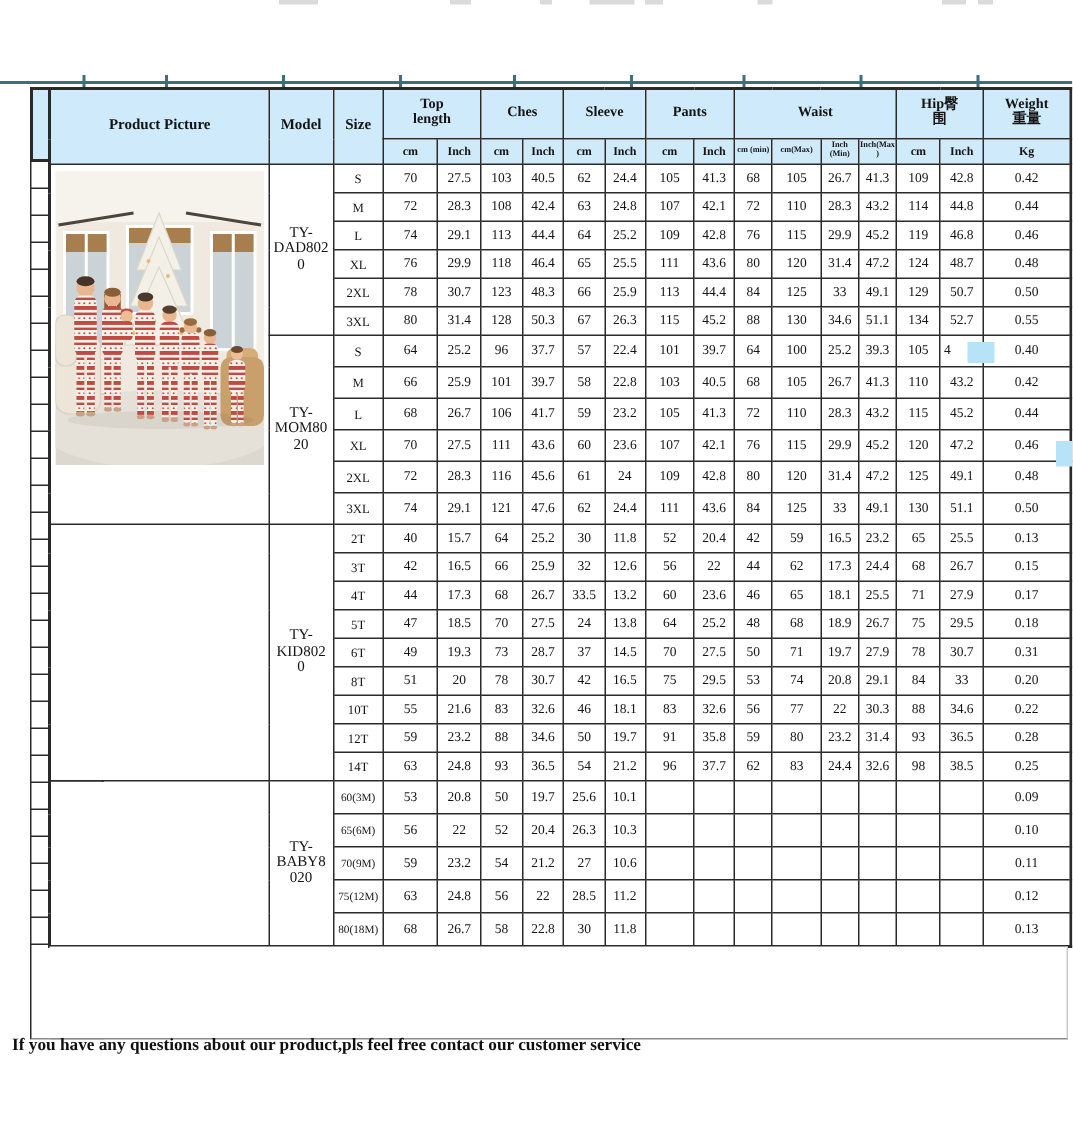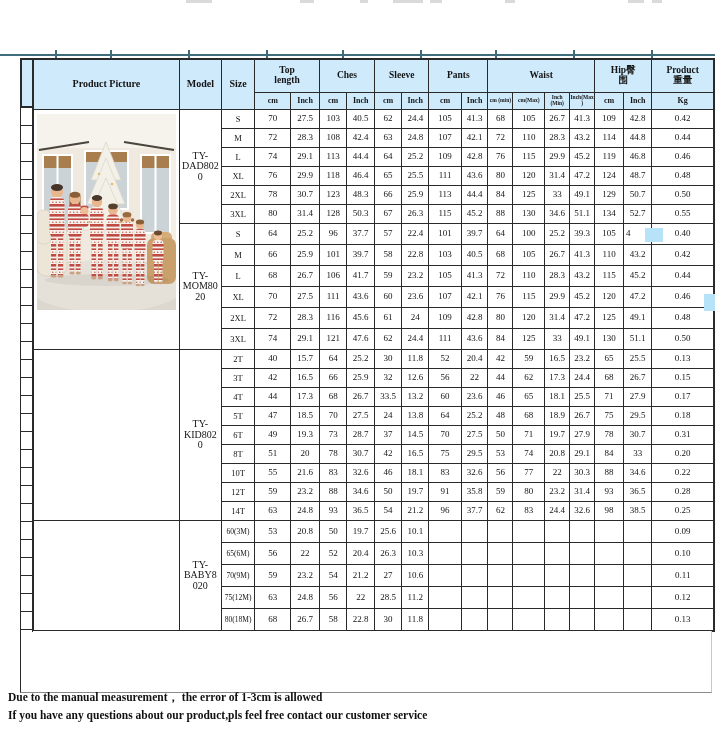--- a/index.html
+++ b/index.html
@@ -140,21 +140,21 @@
         <tr>
           <th class="h-main" rowspan="2">Product Picture</th>
           <th class="h-main" rowspan="2">Model</th>
           <th class="h-main" rowspan="2">Size</th>
           <th class="h-group" colspan="2">Top length</th>
           <th class="h-group" colspan="2">Ches</th>
           <th class="h-group" colspan="2">Sleeve</th>
           <th class="h-group" colspan="2">Pants</th>
           <th class="h-group" colspan="4">Waist</th>
           <th class="h-group" colspan="2">Hip臀围</th>
-          <th class="h-group" colspan="1">Product 重量</th>
+          <th class="h-group" colspan="1">Weight 重量</th>
         </tr>
         <tr>
           <th class="h-unit">cm</th>
           <th class="h-unit">Inch</th>
           <th class="h-unit">cm</th>
           <th class="h-unit">Inch</th>
           <th class="h-unit">cm</th>
           <th class="h-unit">Inch</th>
           <th class="h-unit">cm</th>
           <th class="h-unit">Inch</th>
@@ -777,17 +777,16 @@
         </tr>
       </tbody>
     </table>
 
   <div class="partial"></div>
 
   <div id="art1" class="hl-art" style="background: rgb(183, 227, 248);"></div>
   <div id="art2" class="hl-art" style="background: rgb(183, 227, 248);"></div>
 
   <div class="footer">
-    <p>Due to the manual measurement， the error of 1-3cm is allowed</p>
     <p>If you have any questions about our product,pls feel free contact our customer service</p>
   </div>
 
 </div>
 
 </body></html>

